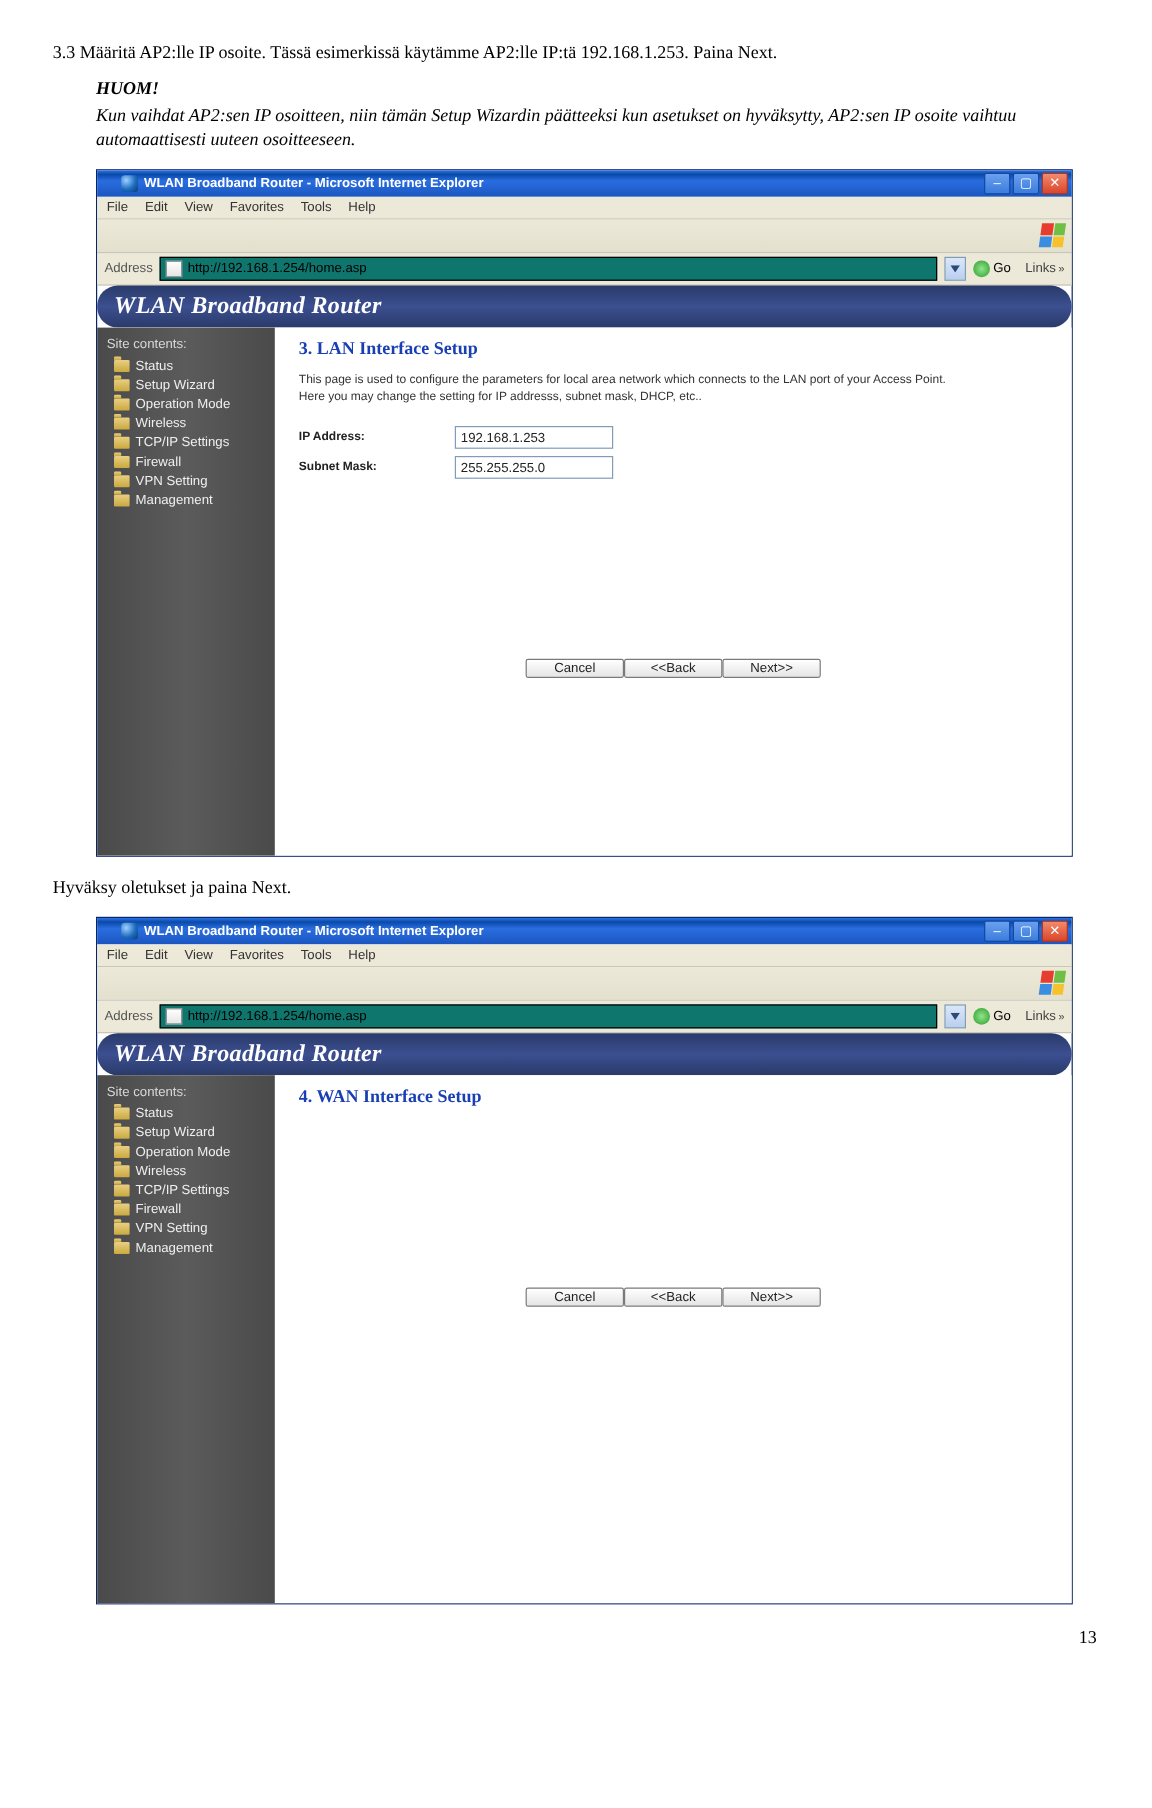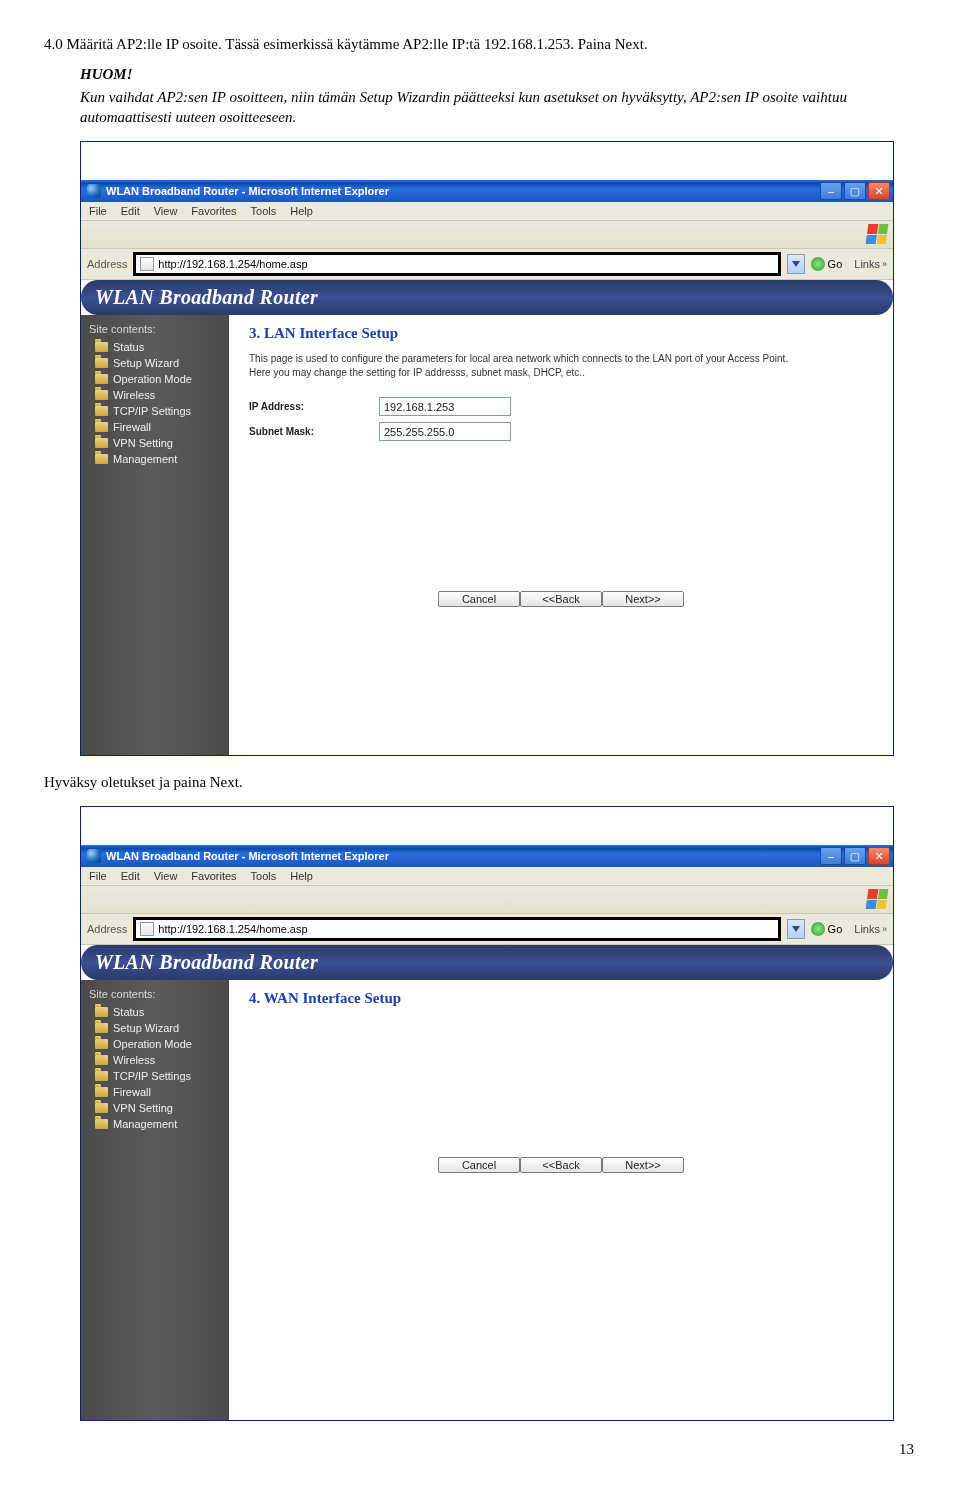--- a/index.html
+++ b/index.html
@@ -28,23 +28,22 @@
     font-family: Tahoma, Arial, sans-serif;
     font-size: 11px;
     color: #000;
     box-shadow: 0 0 0 rgba(0,0,0,0);
   }
   .title-bar {
     display: flex;
     align-items: center;
     background: linear-gradient(to bottom, #2a72e6 0%, #0a4aa8 15%, #2a6de0 40%, #1a56c0 100%);
     height: 22px;
-    padding: 0 3px 0 6px;
+    padding: 0 3px 0 20px;
     color: #fff;
-    margin-top: 38px;
   }
   .title-bar .ie-icon {
     width: 14px; height: 14px; margin-right: 5px;
     background: radial-gradient(circle at 30% 30%, #9fd0ff, #1d6cc0 55%, #0b3b75 100%);
     border-radius: 3px;
   }
   .title-bar .title-text { flex: 1; font-weight: bold; font-size: 11px; }
   .win-btns { display: flex; gap: 2px; }
   .win-btn {
     width: 20px; height: 16px; border: 1px solid #154a9e;
@@ -83,21 +82,21 @@
   .addr-bar {
     display: flex; align-items: center;
     background: #ece9d8;
     border-bottom: 1px solid #c9c6b8;
     padding: 3px 6px;
     gap: 6px;
   }
   .addr-bar .lbl { color: #555; }
   .addr-bar .addr-field {
     flex: 1; display: flex; align-items: center;
-    background: #ffffff; border: 3px solid #000000; height: 18px; padding: 0 4px;
+    background: #0f766e; border: 1px solid #000000; height: 18px; padding: 0 4px;
   }
   .addr-bar .addr-field .page-icon { width: 12px; height: 12px; margin-right: 4px; background: linear-gradient(#fff,#e5e5e5); border:1px solid #999; }
   .addr-bar .addr-field .url { font-size: 11px; color: #000; }
   .addr-bar .dd { width: 16px; height: 18px; border:1px solid #7f9db9; background: linear-gradient(#dbe7f8,#b9cff0); display:flex;align-items:center;justify-content:center; }
   .addr-bar .dd svg{display:block;}
   .addr-bar .go { display:flex; align-items:center; gap:3px; }
   .addr-bar .go .go-icon{ width:14px;height:14px;background:radial-gradient(#8fe58a,#2a9a2a);border-radius:50%; position:relative;}
   .addr-bar .links { color:#444; margin-left:6px; display:flex;align-items:center;}
   .addr-bar .links .chev { font-size:9px; margin-left:2px;}
 
@@ -179,21 +178,21 @@
     min-width: 56px; text-align:center;
   }
 
   
   .browser-window.second { margin-top: 14px; }
 </style>
 </head>
 <body>
 
 <div class="doc-text">
-  <div class="section-head">4.0 Määritä AP2:lle IP osoite. Tässä esimerkissä käytämme AP2:lle IP:tä 192.168.1.253. Paina Next.</div>
+  <div class="section-head">3.3 Määritä AP2:lle IP osoite. Tässä esimerkissä käytämme AP2:lle IP:tä 192.168.1.253. Paina Next.</div>
   <div class="note-block">
     <div class="huom">HUOM!</div>
     <div>Kun vaihdat AP2:sen IP osoitteen, niin tämän Setup Wizardin päätteeksi kun asetukset on hyväksytty, AP2:sen IP osoite vaihtuu automaattisesti uuteen osoitteeseen.</div>
   </div>
 </div>
 
 <div class="browser-window">
   <div class="title-bar">
     <div class="ie-icon"></div>
     <div class="title-text">WLAN Broadband Router - Microsoft Internet Explorer</div>

